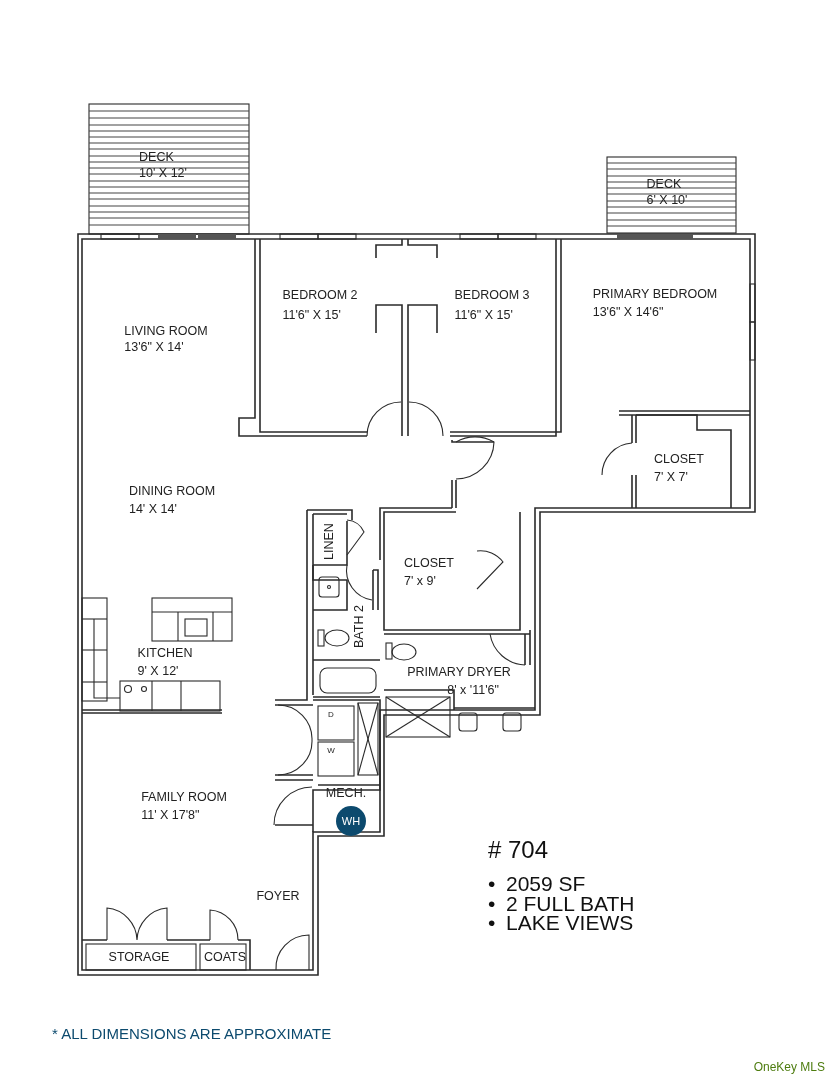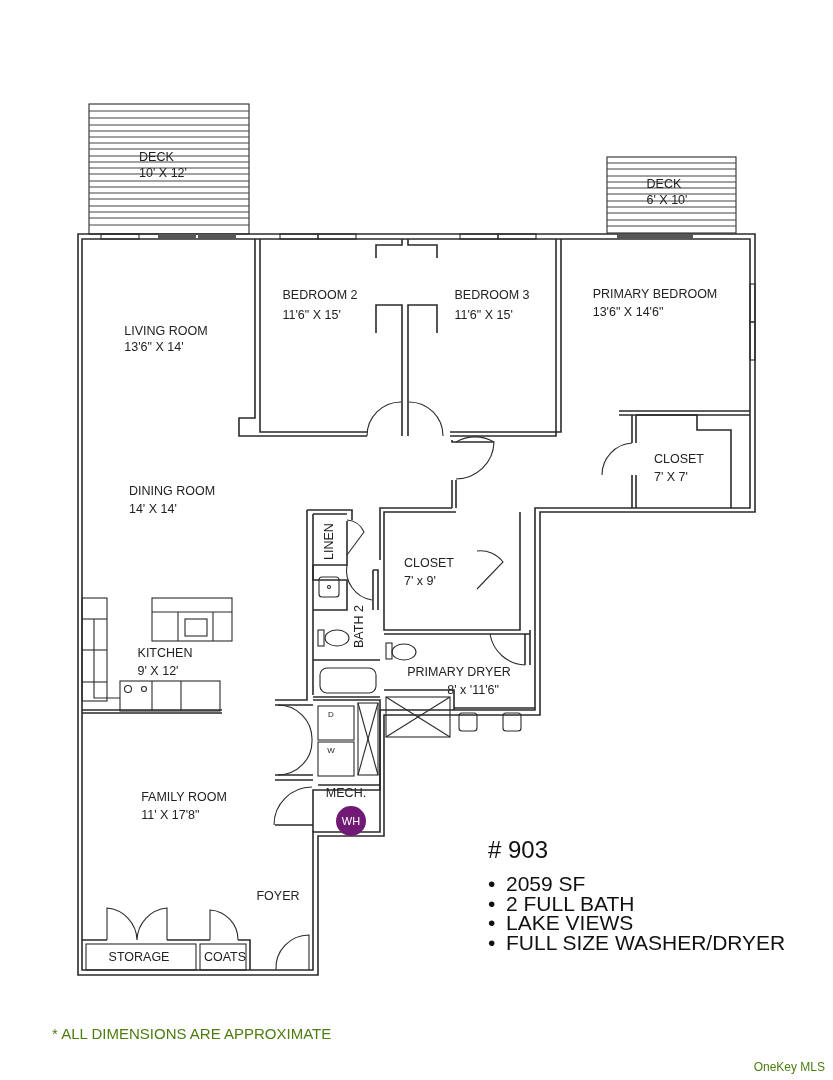--- a/index.html
+++ b/index.html
@@ -10,23 +10,23 @@
   .deckline { stroke: #444; stroke-width: 1.1; }
   .win-dark { fill: #555; }
   .lbl { position: absolute; font-size: 12.5px; color: #222; white-space: nowrap; transform: translateX(-50%); line-height: 1.25; }
   .lbl .dim { display: block; }
   .vert { position: absolute; font-size: 12.5px; color: #222; transform: rotate(-90deg); transform-origin: left top; white-space: nowrap; }
   .info { position: absolute; left: 488px; top: 836px; }
   .info h2 { margin: 0 0 10px 0; font-size: 24px; font-weight: normal; color: #111; }
   .info ul { margin: 0; padding: 0; list-style: none; }
   .info li { font-size: 21px; line-height: 19.5px; color: #111; }
   .info li::before { content: "•"; display: inline-block; width: 18px; }
-  .note { position: absolute; left: 52px; top: 1025px; font-size: 15px; color: #4d7c0f; }
+  .note { position: absolute; left: 52px; top: 1025px; font-size: 15px; color: #0c4a6e; }
   .wm { position: absolute; right: 8px; bottom: 6px; font-size: 12px; color: #4d7c0f; text-align: right; }
-  .wh { position: absolute; left: 336px; top: 806px; width: 30px; height: 30px; border-radius: 50%; background: #701a75; color: #fff; font-size: 11px; display: flex; align-items: center; justify-content: center; }
+  .wh { position: absolute; left: 336px; top: 806px; width: 30px; height: 30px; border-radius: 50%; background: #0c4a6e; color: #fff; font-size: 11px; display: flex; align-items: center; justify-content: center; }
 </style>
 </head>
 <body>
 
 <svg id="plan" width="833" height="1080" viewBox="0 0 833 1080">
 
   <g>
     <rect x="89" y="104" width="160" height="130" class="thin"></rect>
     <g class="deckline">
       <line x1="89" y1="111" x2="249" y2="111"></line>
@@ -227,23 +227,22 @@
   <span>FAMILY ROOM</span>
   <span class="dim" style="margin-top:2px">11' X 17'8"</span>
 </div>
 <div class="lbl" style="left:346px;top:786px;">MECH.</div>
 <div class="wh">WH</div>
 <div class="lbl" style="left:278px;top:889px;">FOYER</div>
 <div class="lbl" style="left:139px;top:950px;">STORAGE</div>
 <div class="lbl" style="left:225px;top:950px;">COATS</div>
 
 <div class="info">
-  <h2># 903</h2>
+  <h2># 704</h2>
   <ul>
     <li>2059 SF</li>
     <li>2 FULL BATH</li>
     <li>LAKE VIEWS</li>
-    <li>FULL SIZE WASHER/DRYER</li>
   </ul>
 </div>
 
 <div class="note">* ALL DIMENSIONS ARE APPROXIMATE</div>
 <div class="wm">OneKey MLS</div>
 
 </body></html>

